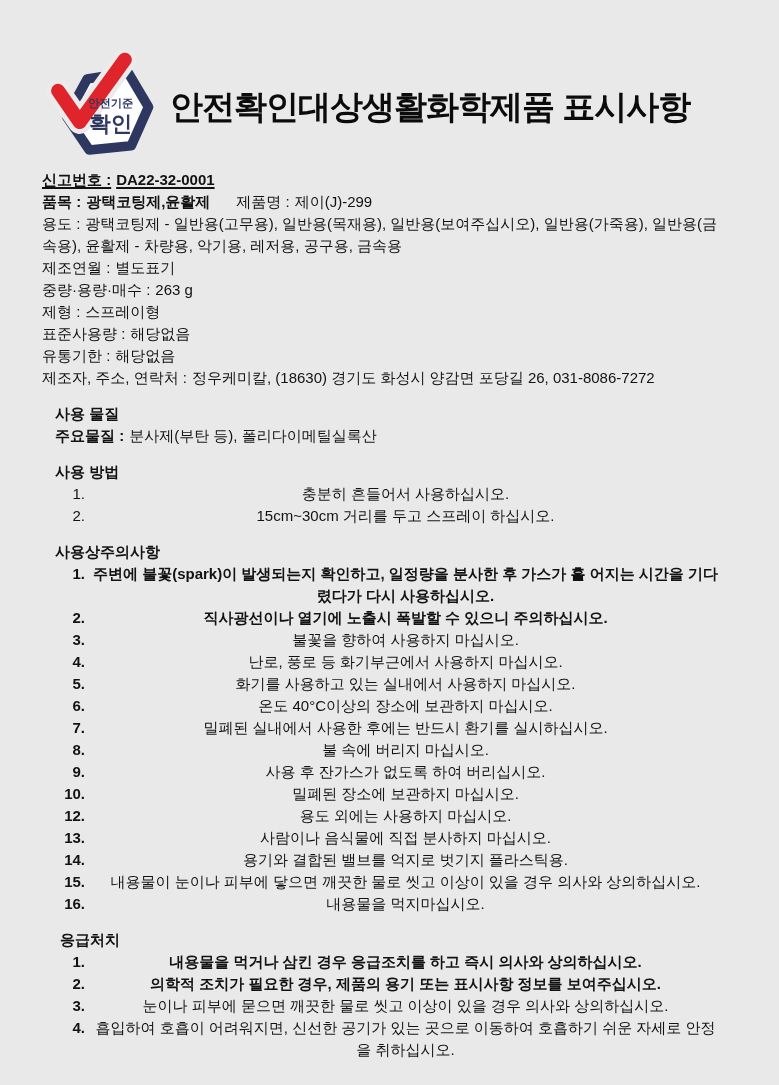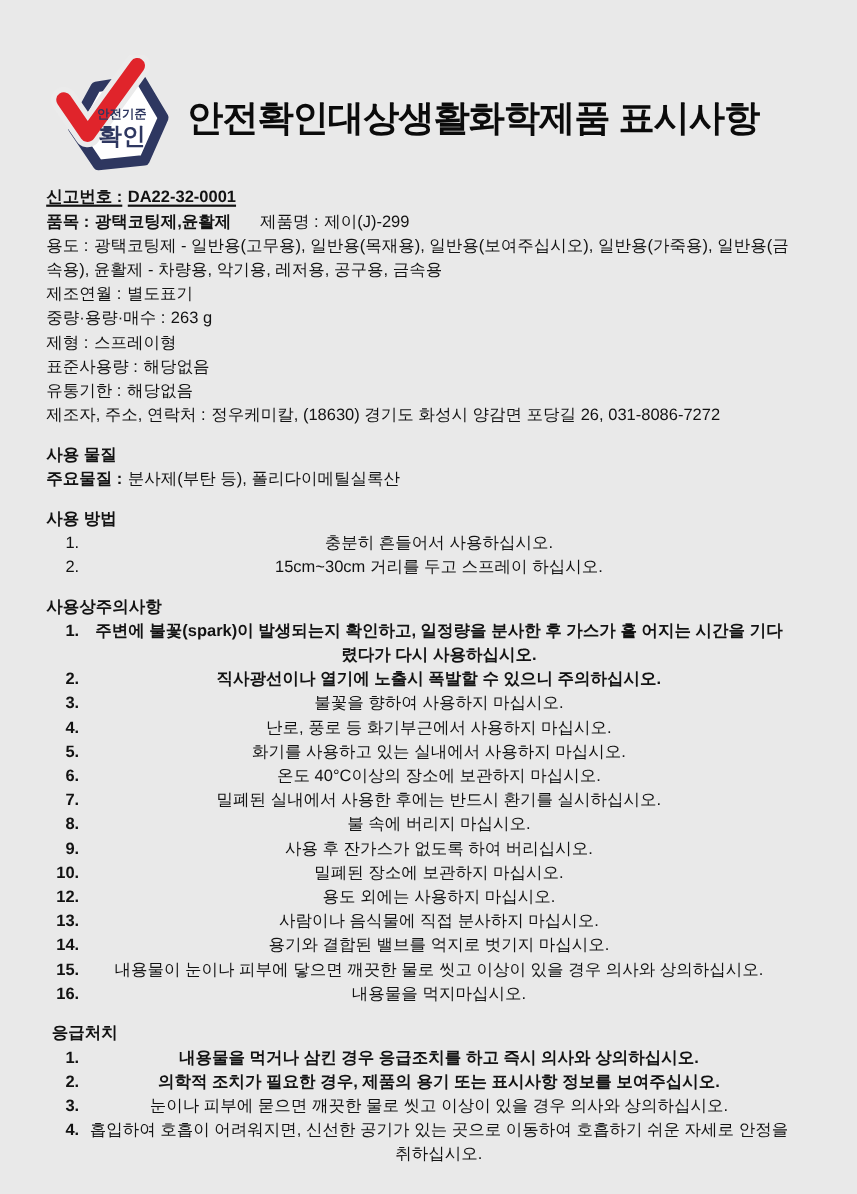--- a/index.html
+++ b/index.html
@@ -24,21 +24,21 @@
     white-space: nowrap;
   }
 
   
   .info, .row, .li, .heading { font-size: 15px; line-height: 22px; }
   .b { font-weight: 700; }
   .u { text-decoration: underline; text-underline-offset: 2px; text-decoration-thickness: 1.5px; }
   .val { margin-left: 5px; }
   .gap { display: inline-block; width: 26px; }
 
-  .sect { margin-top: 14px; }
+  .sect { margin-top: 14px; margin-left: 13px; }
   .heading { font-weight: 700; }
   .indent { padding-left: 5px; }
 
   
   .li { display: flex; }
   .num { flex: 0 0 30px; text-align: right; margin-right: 7px; }
   .numbold .num { font-weight: 700; }
   .li.bold .txt, .li.bold .num { font-weight: 700; }
   .txt { flex: 1; text-align: center; }
 </style>
@@ -155,21 +155,21 @@
         <div class="li">
           <span class="num">12.</span>
           <span class="txt">용도 외에는 사용하지 마십시오.</span>
         </div>
         <div class="li">
           <span class="num">13.</span>
           <span class="txt">사람이나 음식물에 직접 분사하지 마십시오.</span>
         </div>
         <div class="li">
           <span class="num">14.</span>
-          <span class="txt">용기와 결합된 밸브를 억지로 벗기지 마십시오.</span>
+          <span class="txt">용기와 결합된 밸브를 억지로 벗기지 플라스틱용.</span>
         </div>
         <div class="li">
           <span class="num">15.</span>
           <span class="txt">내용물이 눈이나 피부에 닿으면 깨끗한 물로 씻고 이상이 있을 경우 의사와 상의하십시오.</span>
         </div>
         <div class="li">
           <span class="num">16.</span>
           <span class="txt">내용물을 먹지마십시오.</span>
         </div>
       </div>

